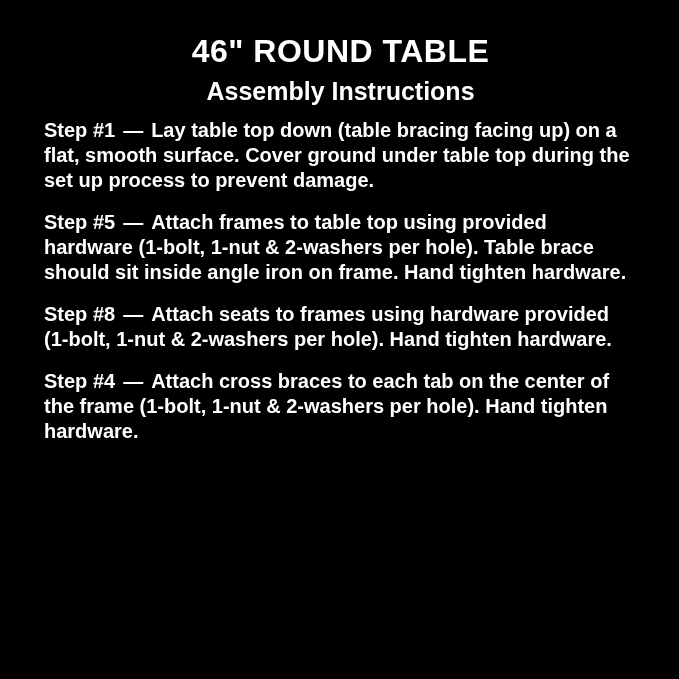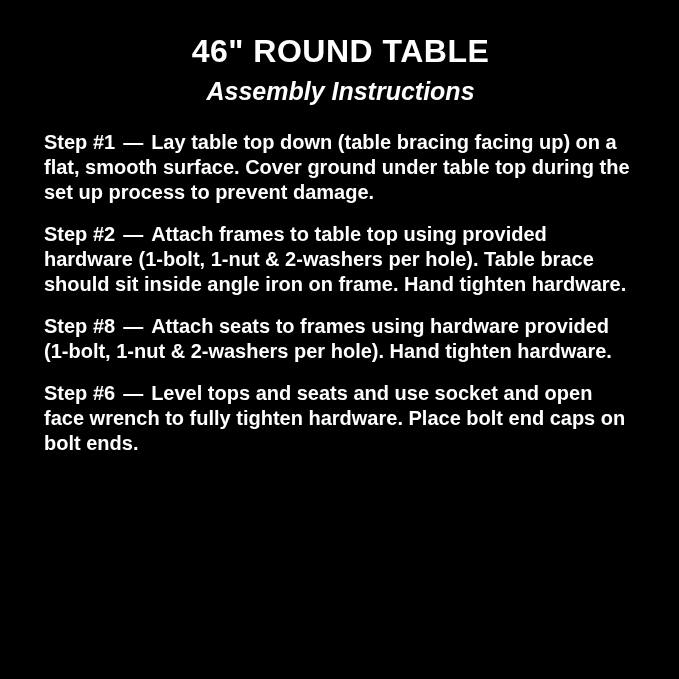--- a/index.html
+++ b/index.html
@@ -27,24 +27,23 @@
     font-size: 32px;
     line-height: 38px;
     letter-spacing: 0.5px;
     font-weight: 700;
   }
   .subtitle {
     margin: 6px 0 0 0;
     font-size: 25px;
     line-height: 30px;
     font-weight: 700;
-    font-style: italic;
   }
   .steps {
-    margin-top: 24px;
+    margin-top: 12px;
   }
   .step {
     margin: 0 0 17px 0;
     font-size: 20px;
     line-height: 25px;
     font-weight: 700;
     text-align: left;
   }
   .step-separator {
     display: inline-block;
@@ -58,23 +57,23 @@
 
   <div class="header">
     <h1 class="title">46" ROUND TABLE</h1>
     <h2 class="subtitle">Assembly Instructions</h2>
   </div>
 
   <div class="steps">
 
     <p class="step"><span>Step #1</span><span class="step-separator">—</span><span>Lay table top down (table bracing facing up) on a flat, smooth surface. Cover ground under table top during the set up process to prevent damage.</span></p>
 
-    <p class="step"><span>Step #2</span><span class="step-separator">—</span><span>Attach frames to table top using provided hardware (1-bolt, 1-nut &amp; 2-washers per hole). Table brace should sit inside angle iron on frame. Hand tighten hardware.</span></p>
+    <p class="step"><span>Step #5</span><span class="step-separator">—</span><span>Attach frames to table top using provided hardware (1-bolt, 1-nut &amp; 2-washers per hole). Table brace should sit inside angle iron on frame. Hand tighten hardware.</span></p>
 
     <p class="step"><span>Step #8</span><span class="step-separator">—</span><span>Attach seats to frames using hardware provided (1-bolt, 1-nut &amp; 2-washers per hole). Hand tighten hardware.</span></p>
 
+    <p class="step"><span>Step #4</span><span class="step-separator">—</span><span>Attach cross braces to each tab on the center of the frame (1-bolt, 1-nut &amp; 2-washers per hole). Hand tighten hardware.</span></p>
 
 
-    <p class="step"><span>Step #6</span><span class="step-separator">—</span><span>Level tops and seats and use socket and open face wrench to fully tighten hardware. Place bolt end caps on bolt ends.</span></p>
 
   </div>
 
 </div>
 
 </body></html>

